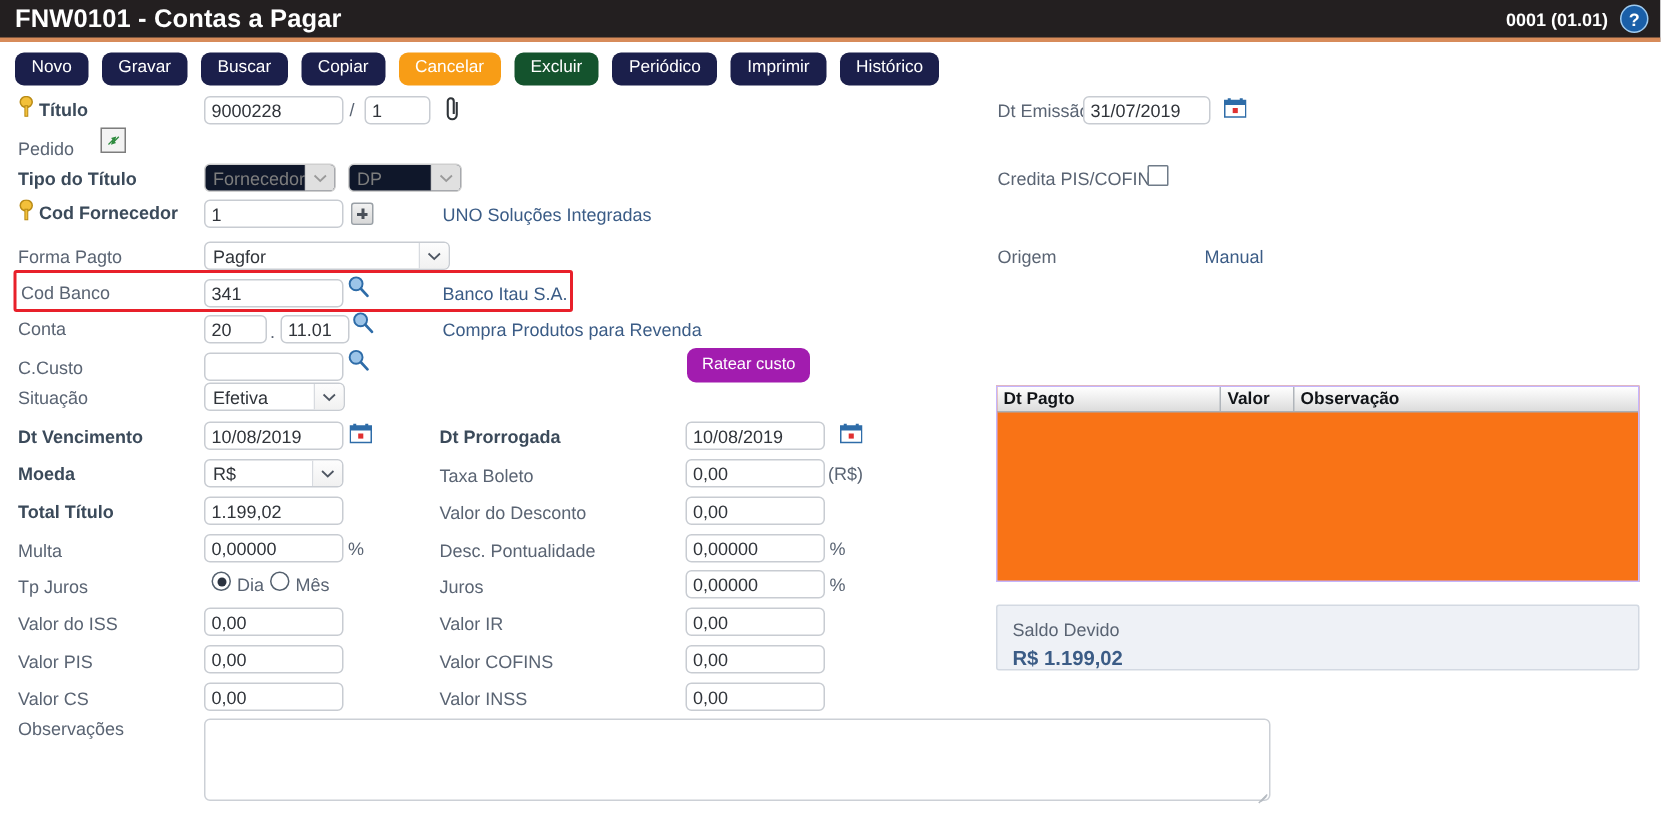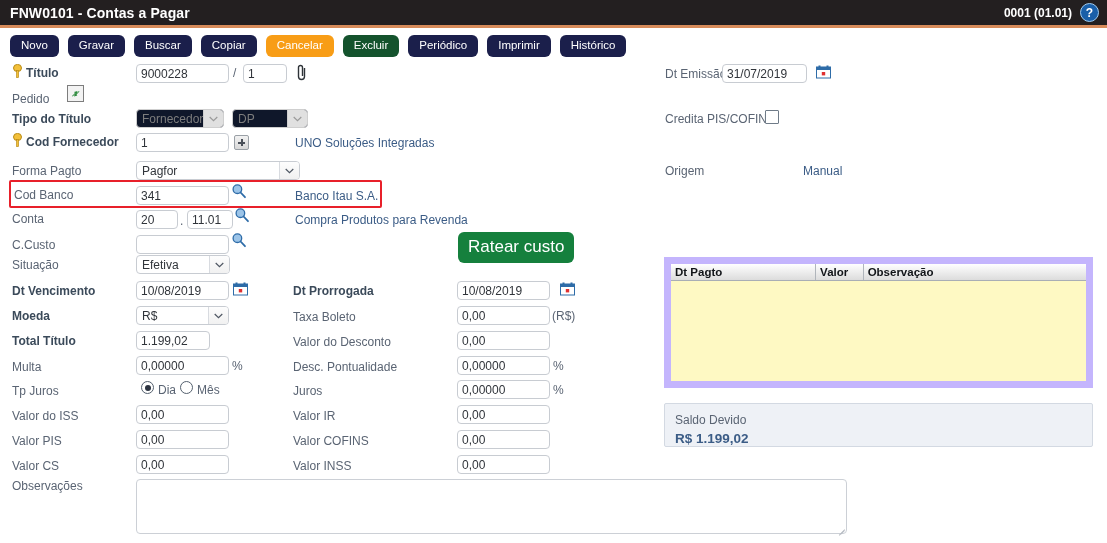--- a/index.html
+++ b/index.html
@@ -16,21 +16,21 @@
 
   
   .titlebar{
     position:absolute; left:0; top:0; width:1107px; height:28px;
     background:#231f20;
     border-bottom:3px solid #d78b5a;
     color:#ffffff;
     display:flex; align-items:center;
   }
   .titlebar .title{
-    font-size:14px; font-weight:bold; margin-left:10px; letter-spacing:.1px;
+    font-size:17px; font-weight:bold; margin-left:10px; letter-spacing:.1px;
     color:#ffffff;
   }
   .titlebar .spacer{ flex:1; }
   .titlebar .version{
     font-size:12px; font-weight:bold; color:#ffffff; margin-right:8px;
   }
   .help-icon{
     width:19px; height:19px; border-radius:50%;
     background:#1a5fa8;
     border:1px solid #9ecbf0;
@@ -163,33 +163,33 @@
   .highlight{
     position:absolute;
     border:2px solid #e8202a;
     border-radius:2px;
     pointer-events:none;
   }
 
   
   .ratear{
     position:absolute;
-    background:#15803d; color:#fff;
+    background:#a21caf; color:#fff;
     border:none; border-radius:6px;
     font-family:"Liberation Sans", sans-serif;
-    font-size:17px;
+    font-size:11px;
     padding:5px 10px 6px 10px;
     cursor:pointer;
   }
 
   
   .grid{
     position:absolute;
-    border:7px solid #c4b5fd;
-    background:#fef9c3;
+    border:1px solid #c4b5fd;
+    background:#f97316;
   }
   .grid-head{
     display:flex; height:17px;
     background:linear-gradient(#ffffff,#dcdcdc);
     border-bottom:1px solid #a9aeb5;
   }
   .grid-head .gh{
     font-size:11.5px; font-weight:bold; color:#111418;
     padding-left:4px; line-height:16px;
     border-right:1px solid #b0b5bb;
@@ -363,21 +363,21 @@
 <div class="sel" style="left:136px; top:306px; width:93px;">
   <span class="sv">R$</span>
   <span class="arrowbox">
     <svg class="chev" width="9" height="6" viewBox="0 0 9 6">
         <path d="M0.7 1 L4.5 4.6 L8.3 1" fill="none" stroke="#4f5763" stroke-width="1.2"></path>
       </svg>
   </span>
 </div>
 
 <span class="lbl bold" style="left:12px; top:334px;">Total Título</span>
-<input class="txt" style="left: 136px; top: 331px; width: 74px;" value="1.199,02">
+<input class="txt" style="left: 136px; top: 331px; width: 93px;" value="1.199,02">
 
 <span class="lbl" style="left:12px; top:360px;">Multa</span>
 <input class="txt" style="left: 136px; top: 356px; width: 93px;" value="0,00000">
 <span class="unit" style="left:232px; top:359px;">%</span>
 
 <span class="lbl" style="left:12px; top:384px;">Tp Juros</span>
 <span class="radio on" style="left:141px; top:381px;"></span>
 <span class="lbl" style="left:158px; top:383px;">Dia</span>
 <span class="radio" style="left:180px; top:381px;"></span>
 <span class="lbl" style="left:197px; top:383px;">Mês</span>

